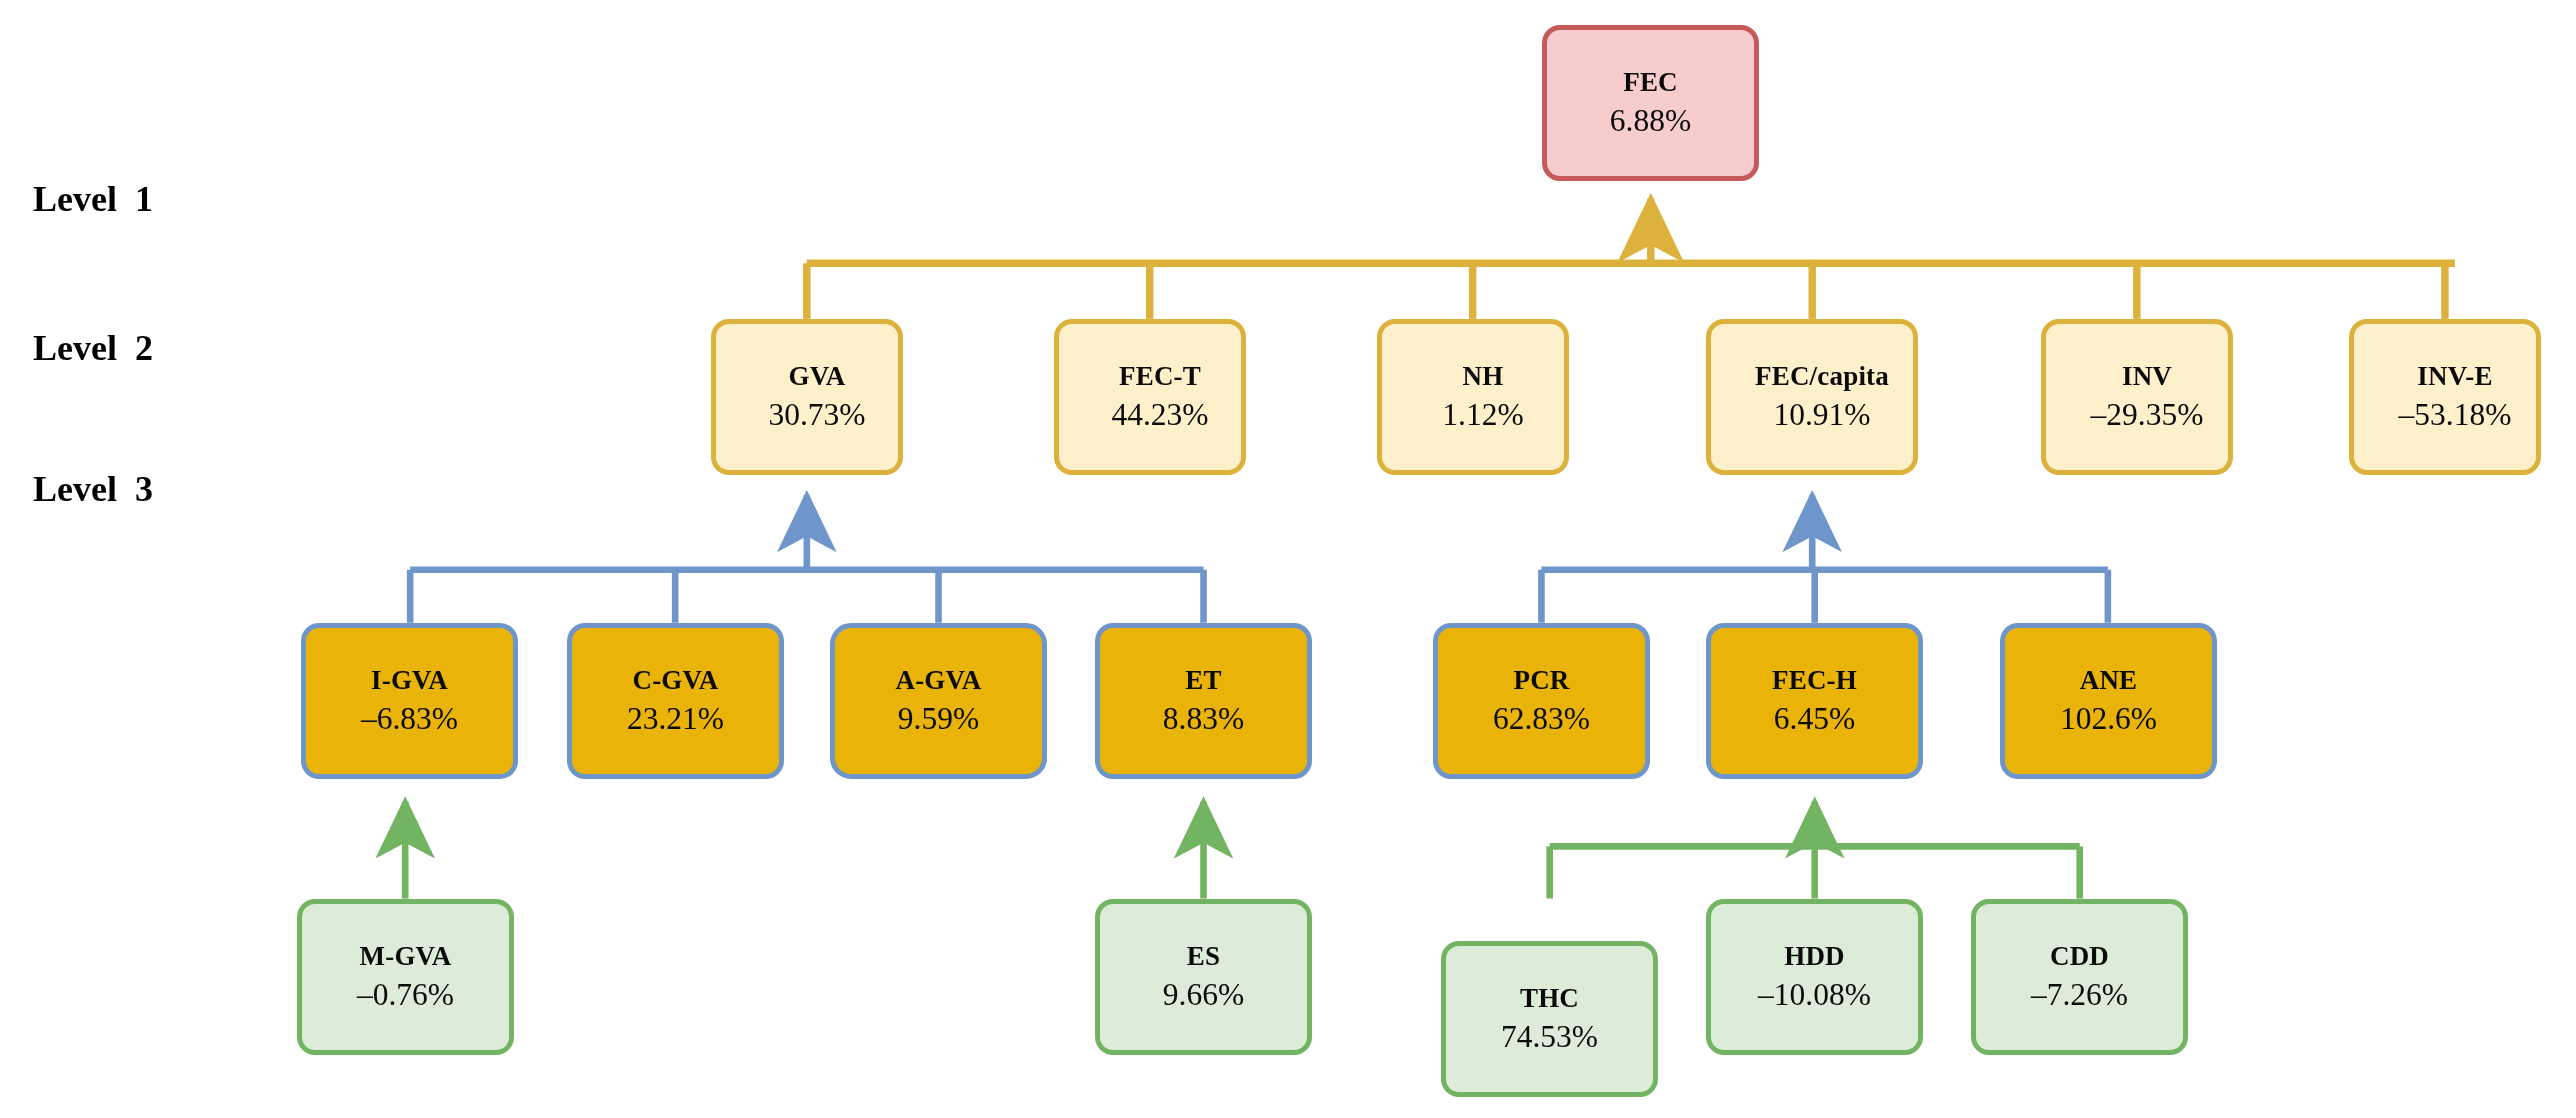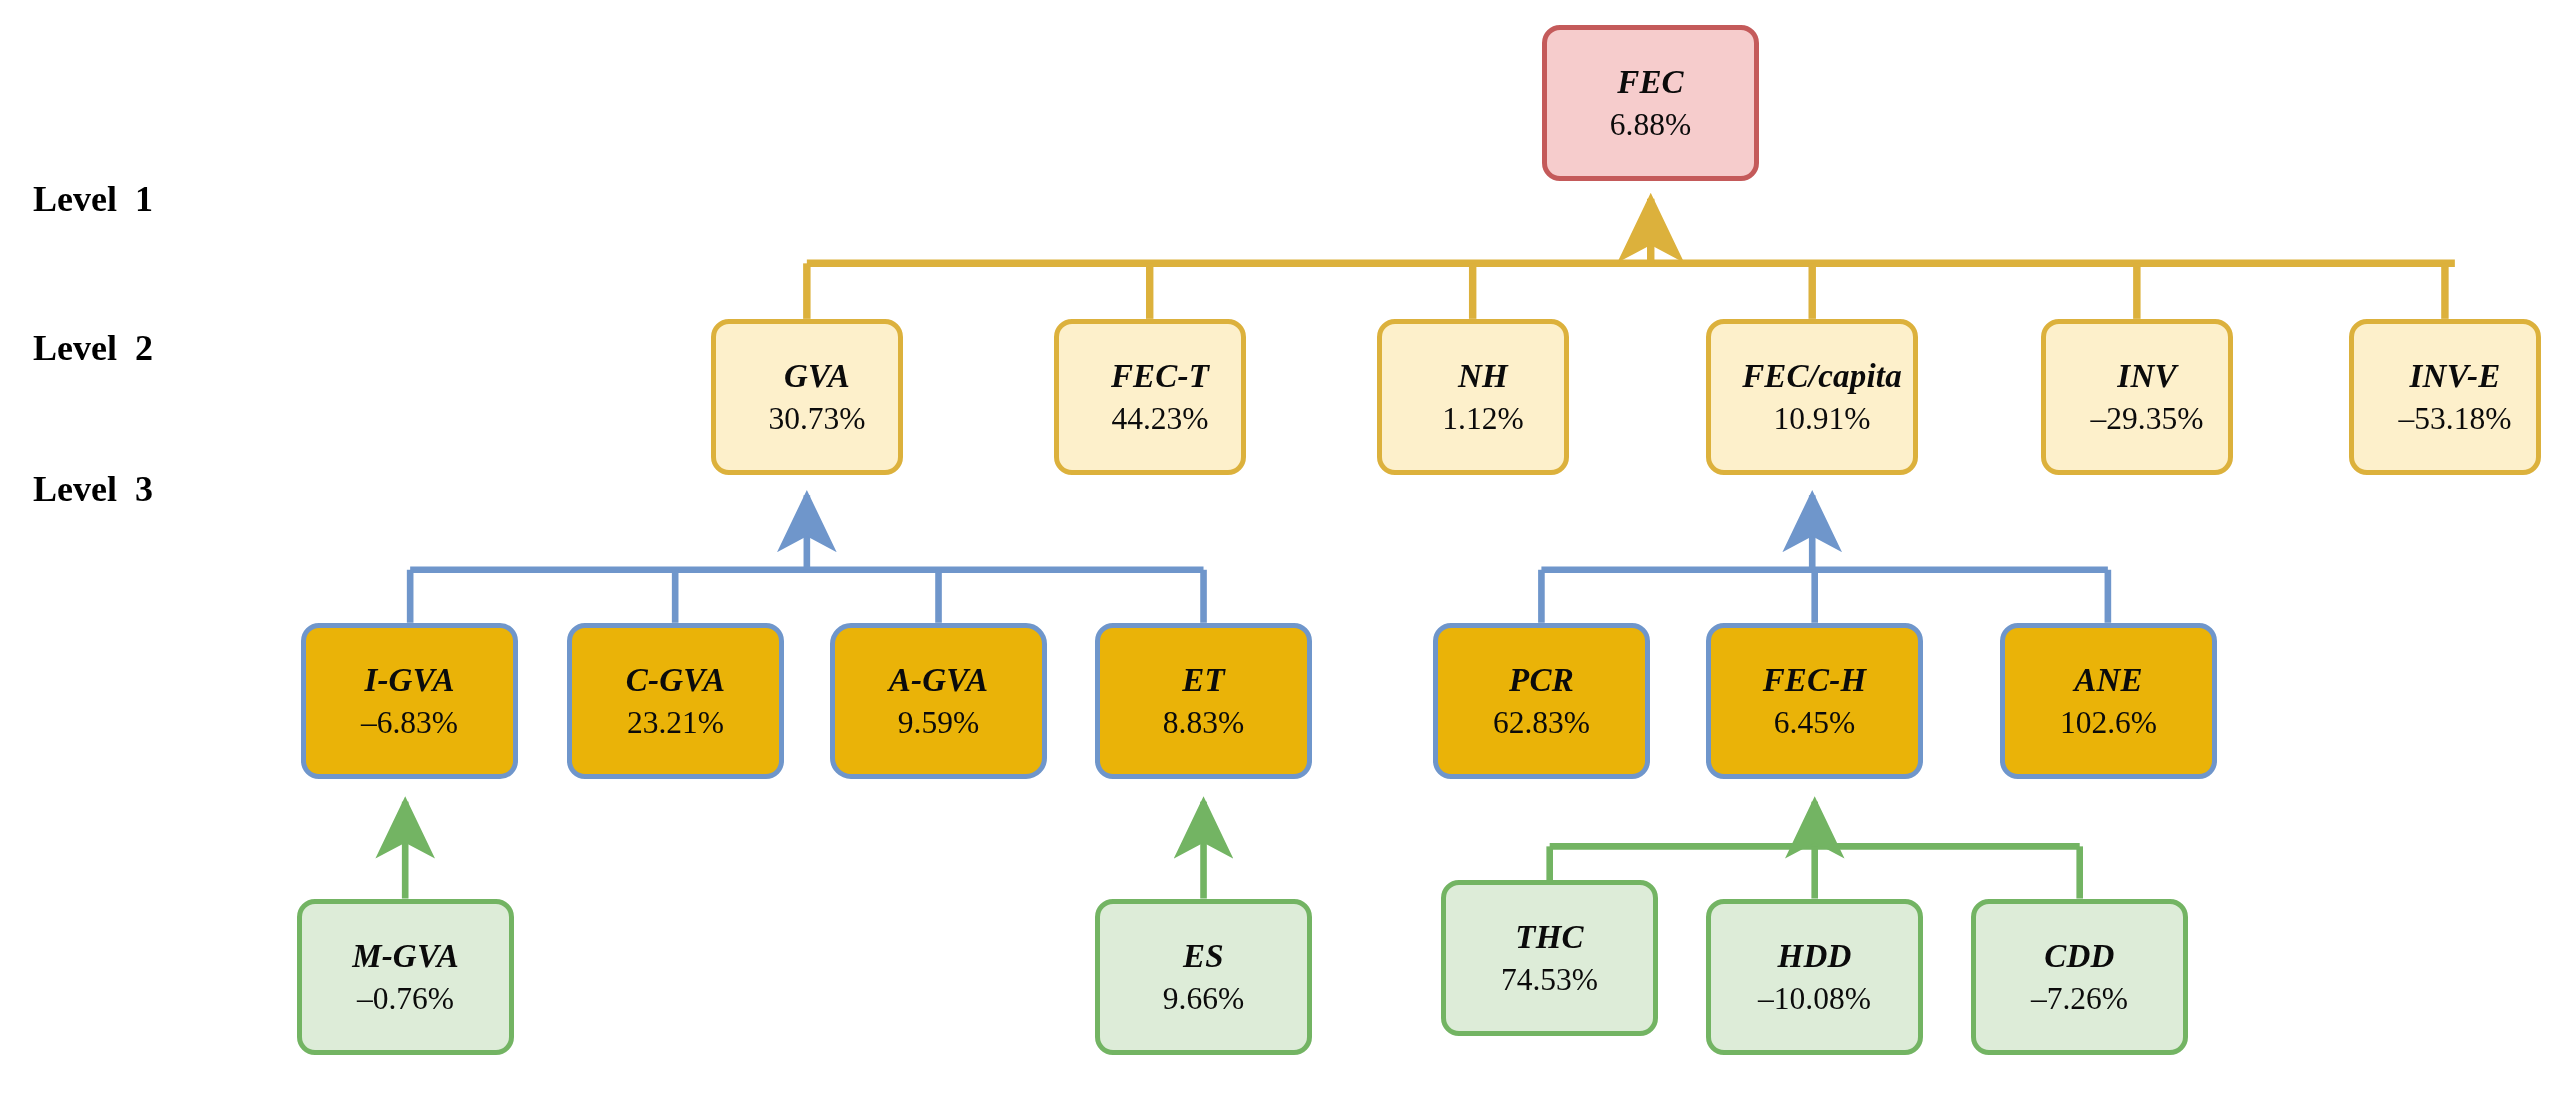--- a/index.html
+++ b/index.html
@@ -33,23 +33,22 @@
     border-style: solid;
     border-width: 5.8px;
     border-radius: 18px;
     line-height: 1.18;
     text-align: center;
     color: #0b0b0b;
     z-index: 3;
   }
   .node .node-label {
     font-weight: bold;
-    font-size: 33px;
+    font-size: 27px;
     letter-spacing: 0.2px;
-    font-style: italic;
   }
   .node .node-value {
     font-weight: normal;
     font-size: 31.5px;
     margin-top: 3.3px;
   }
   .node.root {
     background: #f6cccc;
     border-color: #c45a5a;
   }
@@ -196,21 +195,21 @@
         <div class="node-value">102.6%</div>
       </div>
       <div class="node lvl3" style="left: 297px; top: 899px; width: 217px; height: 156px;">
         <div class="node-label">M-GVA</div>
         <div class="node-value">–0.76%</div>
       </div>
       <div class="node lvl3" style="left: 1095px; top: 899px; width: 217px; height: 156px;">
         <div class="node-label">ES</div>
         <div class="node-value">9.66%</div>
       </div>
-      <div class="node lvl3" style="left: 1441px; top: 880px; width: 217px; height: 156px;">
+      <div class="node lvl3" style="left: 1441px; top: 941px; width: 217px; height: 156px;">
         <div class="node-label">THC</div>
         <div class="node-value">74.53%</div>
       </div>
       <div class="node lvl3" style="left: 1706px; top: 899px; width: 217px; height: 156px;">
         <div class="node-label">HDD</div>
         <div class="node-value">–10.08%</div>
       </div>
       <div class="node lvl3" style="left: 1971px; top: 899px; width: 217px; height: 156px;">
         <div class="node-label">CDD</div>
         <div class="node-value">–7.26%</div>

